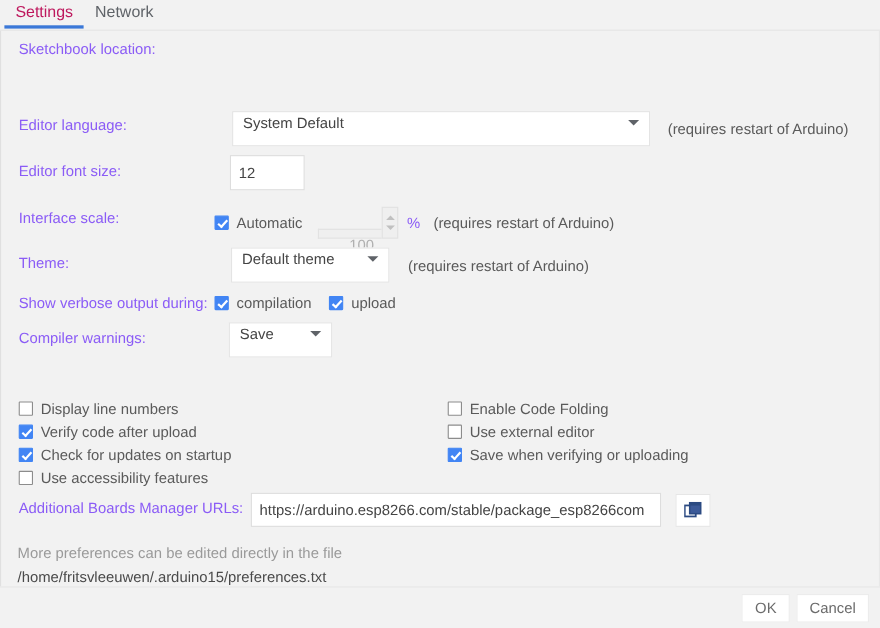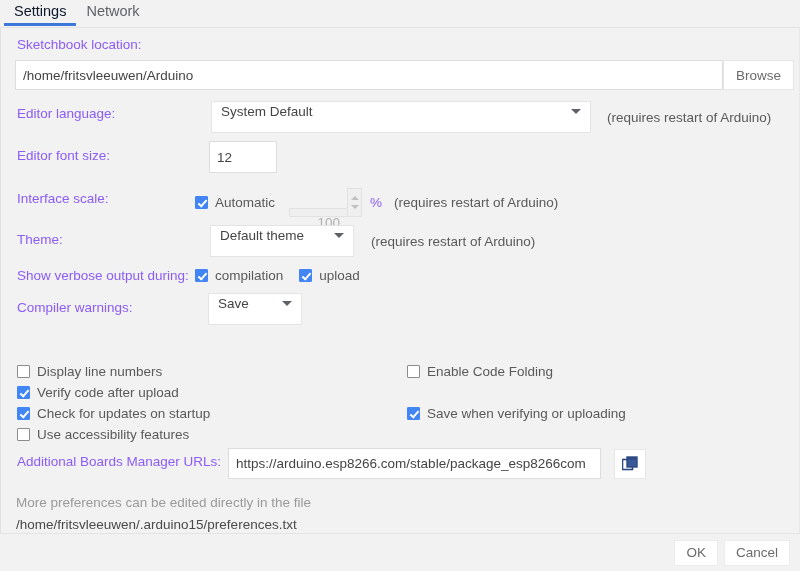--- a/index.html
+++ b/index.html
@@ -35,21 +35,21 @@
     flex: 0 0 auto;
   }
   .tab {
     font-size: 14.5px;
     color: #5f6368;
     padding: 3px 10px 6px 10px;
     position: relative;
     cursor: default;
     line-height: 17px;
   }
-  .tab.active { color: #0f172a; }
+  .tab.active { color: #be185d; }
   .tab.active::after {
     content: "";
     position: absolute;
     left: 0; right: 0; bottom: 0;
     height: 3px;
     background: #3b78d8;
   }
   .tabbar::after {
     content: "";
     position: absolute;
@@ -236,24 +236,20 @@
     <div class="tab">
       <span>Network</span>
     </div>
   </div>
 
   <div class="content">
 
     <div class="row" style="left:16px; top:9px;">
       <span class="label">Sketchbook location:</span>
     </div>
-    <div class="row" style="left:14px; top:32px;">
-      <input class="textinput" style="width: 708px;" type="text" value="/home/fritsvleeuwen/Arduino">
-      <button class="btn" style="margin-left:0;">Browse</button>
-    </div>
 
     <div class="row" style="left:16px; top:78px;">
       <span class="label">Editor language:</span>
     </div>
     <div class="row" style="left:210px; top:73px;">
       <div class="combo" style="width:380px;">
         <span>System Default</span>
         <span class="caret"></span>
       </div>
       <span class="note" style="margin-left:16px;">(requires restart of Arduino)</span>
@@ -333,20 +329,26 @@
             <span class="box"></span>
             <span class="cbtext">Enable Code Folding</span>
           </div>
         </div>
       </div>
       <div class="line">
         <div class="col-l">
           <div class="cb checked">
             <span class="box"></span>
             <span class="cbtext">Verify code after upload</span>
+          </div>
+        </div>
+        <div class="col-r">
+          <div class="cb">
+            <span class="box"></span>
+            <span class="cbtext">Use external editor</span>
           </div>
         </div>
       </div>
       <div class="line">
         <div class="col-l">
           <div class="cb checked">
             <span class="box"></span>
             <span class="cbtext">Check for updates on startup</span>
           </div>
         </div>

